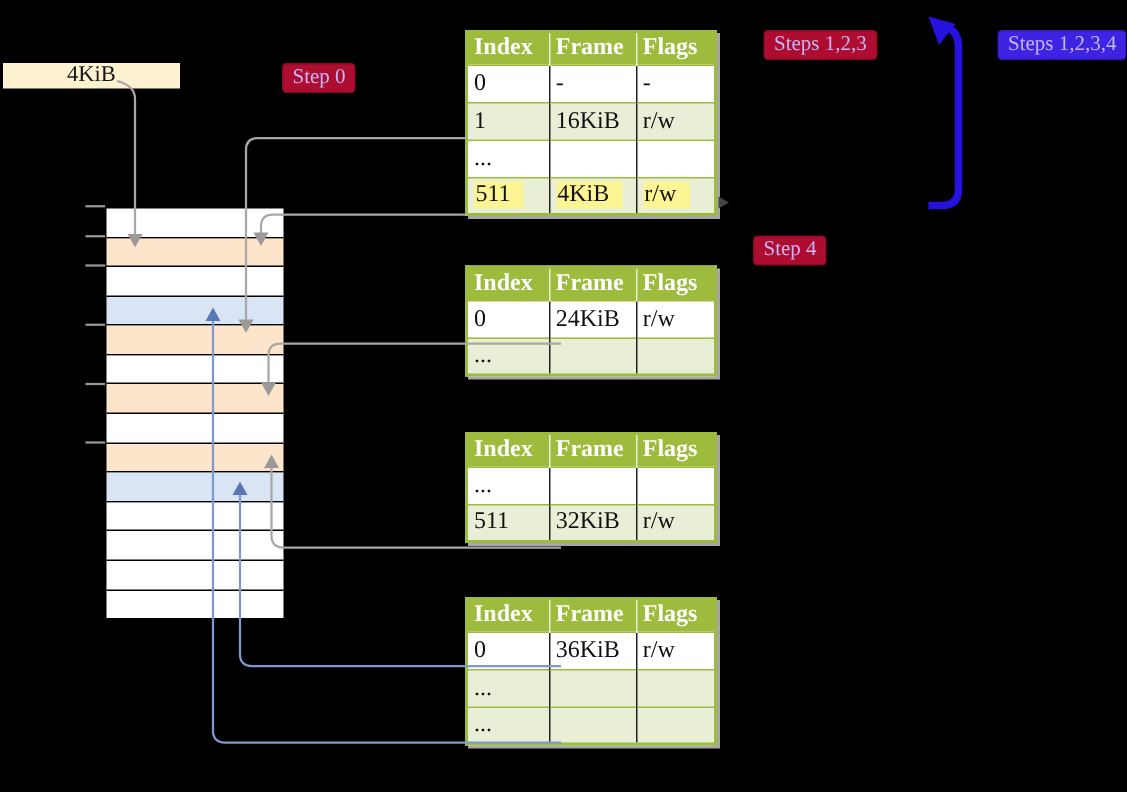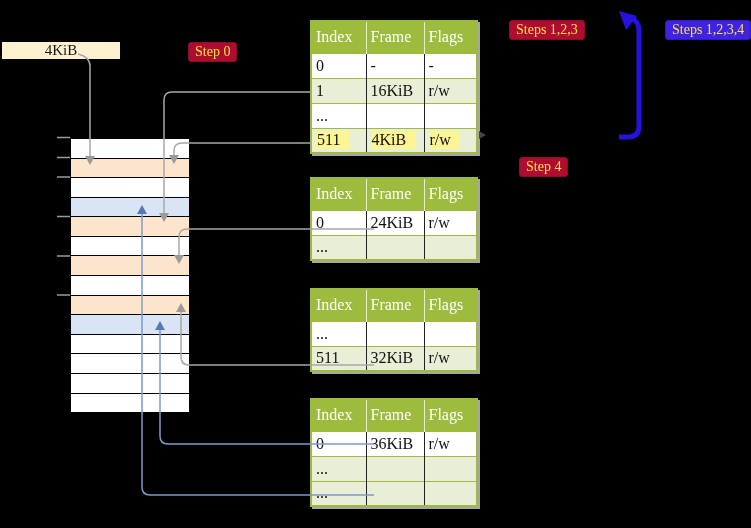--- a/index.html
+++ b/index.html
@@ -2,57 +2,57 @@
 <html><head>
 <meta charset="utf-8">
 <style>
   html,body{margin:0;padding:0;background:#000;}
   .canvas{position:relative;width:751px;height:528px;background:#000;overflow:hidden;
           font-family:"Liberation Serif",serif;}
   
   .frame-box{position:absolute;left:2px;top:42px;width:118px;height:17px;background:#fdf2d0;
              color:#151515;font-size:15px;line-height:17px;text-align:center;z-index:3;}
   
-  .chip{position:absolute;color:#fde047;font-size:14px;line-height:15px;padding:1px 6px 2px 6px;
+  .chip{position:absolute;color:#c4b5fd;font-size:14px;line-height:15px;padding:1px 6px 2px 6px;
         border-radius:3px;white-space:nowrap;z-index:6;}
   .chip.red{background:#ae0d2f;border:1px solid #8c0b26;}
   .chip.blue{background:#3e23e2;border:1px solid #3318c0;margin-left:16px;}
   
   .memory-strip{position:absolute;left:70px;top:138px;width:120px;height:275px;
                 display:flex;flex-direction:column;border:1px solid #000;box-sizing:border-box;z-index:1;}
   .mrow{flex:1;border-bottom:1px solid #000;}
   .mrow:last-child{border-bottom:none;}
   .mrow.white{background:#ffffff;}
   .mrow.wheat{background:#fde5cb;}
   .mrow.blue{background:#d9e5f5;}
   
   .ptable{position:absolute;border-collapse:collapse;background:#fff;border:2px solid #9dbb3c;
           box-shadow:2px 2px 0 #a6a6a6;z-index:2;table-layout:fixed;}
-  .ptable th{background:#9dbb3c;color:#fff;font-weight:normal;text-align:left;font-size:16px;
-             padding:1px 4px;height:32px;border-left:1px solid rgba(255,255,255,.75);box-sizing:border-box;}
+  .ptable th{background:#9dbb3c;color:#fff;font-weight:bold;text-align:left;font-size:16px;
+             padding:1px 4px;height:22px;border-left:1px solid rgba(255,255,255,.75);box-sizing:border-box;}
   .ptable th:first-child{border-left:none;}
   .ptable td{font-size:16px;color:#111;padding:0 4px;height:25px;border-left:1px solid #222;
              box-sizing:border-box;white-space:nowrap;}
   .ptable td:first-child{border-left:none;}
   .ptable tbody tr{border-top:1.5px solid #9dbb3c;}
   .ptable tr.shade td{background:#e9efd7;}
   .hl{background:#fdf494;padding:0 9px 1px 1px;}
   
   #overlay{position:absolute;left:0;top:0;z-index:5;pointer-events:none;}
 </style>
 </head>
 <body>
 
 <div class="canvas">
   <div class="frame-box">4KiB</div>
   <div id="chips">
       <div class="chip red" style="left: 188px; top: 42px;">Step 0</div>
       <div class="chip red" style="left: 509px; top: 20px;">Steps 1,2,3</div>
       <div class="chip blue" style="left: 649px; top: 20px;">Steps 1,2,3,4</div>
-      <div class="chip red" style="left: 519px; top: 157px;">Step 4</div>
+      <div class="chip red" style="left: 502px; top: 157px;">Step 4</div>
     </div>
   <div class="memory-strip" id="memstrip">
       <div class="mrow white"></div>
       <div class="mrow wheat"></div>
       <div class="mrow white"></div>
       <div class="mrow blue"></div>
       <div class="mrow wheat"></div>
       <div class="mrow white"></div>
       <div class="mrow wheat"></div>
       <div class="mrow white"></div>

